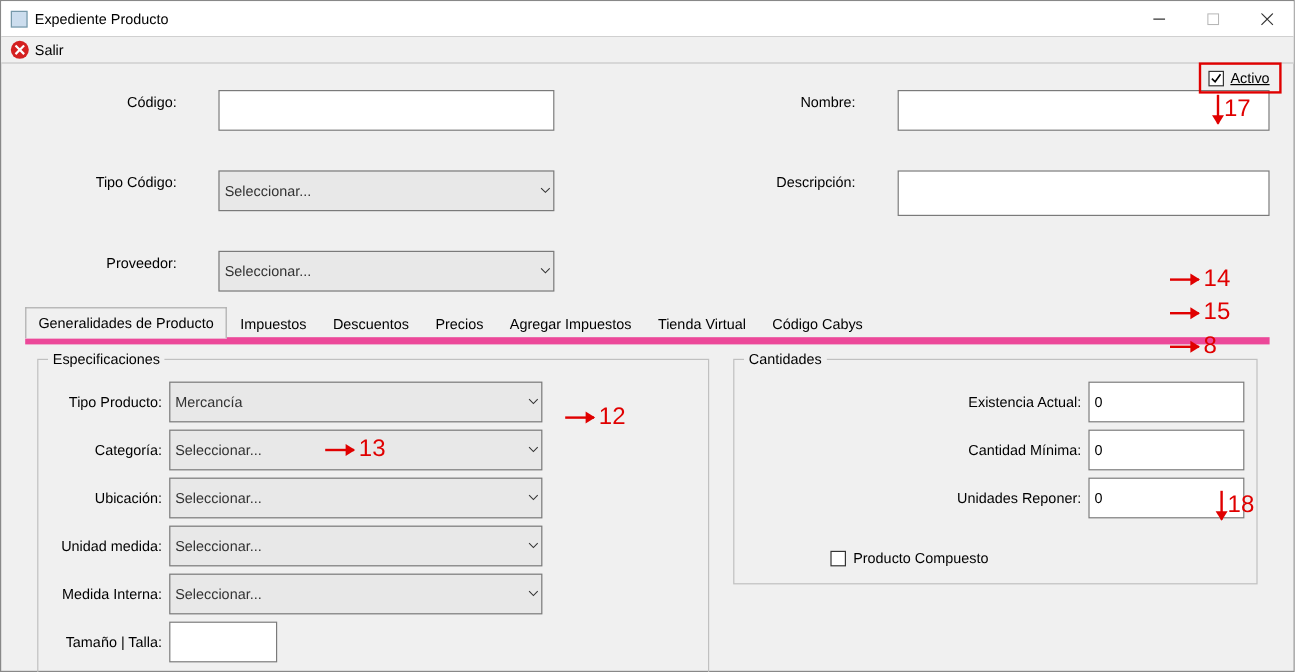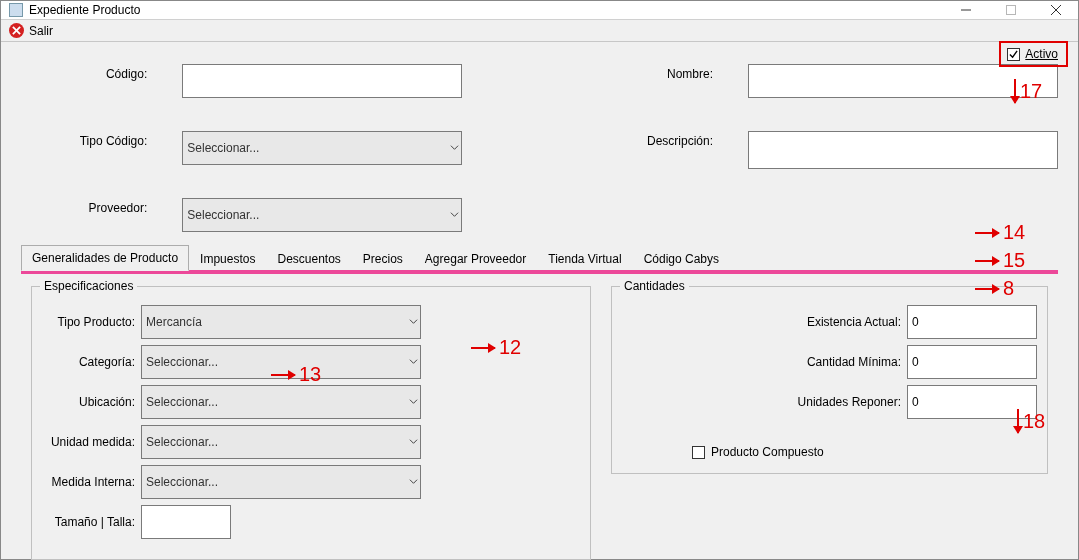--- a/index.html
+++ b/index.html
@@ -1,18 +1,18 @@
 <!DOCTYPE html>
 <html><head>
 <meta charset="utf-8">
 <style>
   * { box-sizing: border-box; margin: 0; padding: 0; font-family: 'Segoe UI', Tahoma, sans-serif; font-size: 12px; }
   body { background: #ffffff; width: 1079px; height: 560px; position: relative; overflow: hidden; }
   .window { width: 1079px; height: 560px; background: #f0f0f0; border: 1px solid #888; position: relative; }
-  .titlebar { height: 19px; background: #ffffff; display: flex; align-items: center; padding-left: 8px; border-bottom: 1px solid #d0d0d0; }
+  .titlebar { height: 30px; background: #ffffff; display: flex; align-items: center; padding-left: 8px; border-bottom: 1px solid #d0d0d0; }
   .titlebar .app-icon { width: 14px; height: 14px; background: #cde; border: 1px solid #79a; margin-right: 6px; display: inline-block; }
   .titlebar .title { flex: 1; font-size: 12px; color: #000; }
   .winbtns { display: flex; height: 100%; }
   .winbtn { width: 45px; height: 100%; display: flex; align-items: center; justify-content: center; font-size: 12px; color: #333; }
   .winbtn.min svg, .winbtn.max svg, .winbtn.close svg { width: 10px; height: 10px; }
   .winbtn.max { opacity: .35; }
   .toolbar { height: 22px; background: #f0f0f0; border-bottom: 1px solid #c7c7c7; display: flex; align-items: center; padding-left: 8px; }
   .salir { display: flex; align-items: center; gap: 5px; cursor: pointer; }
   .salir-icon { width: 15px; height: 15px; border-radius: 50%; background: #d42020; display: flex; align-items: center; justify-content: center; color: #fff; font-weight: bold; font-size: 11px; }
   .salir-icon svg { width: 9px; height: 9px; }
@@ -20,32 +20,32 @@
   .checkbox-wrap { position: absolute; right: 10px; top: -1px; border: 2px solid #e00000; padding: 4px 8px 4px 6px; display: flex; align-items: center; gap: 5px; text-decoration: underline; }
   .chk { width: 13px; height: 13px; border: 1px solid #333; background: #fff; display: flex; align-items: center; justify-content: center; }
   .chk svg { width: 9px; height: 9px; }
   .form-grid { display: grid; grid-template-columns: auto 280px 60px auto 310px; column-gap: 6px; row-gap: 6px; align-items: start; padding: 14px 20px 10px; gap: 33px; }
   .lbl { text-align: right; padding-top: 3px; padding-right: 2px; white-space: nowrap; }
   input[type=text], .select { height: 21px; border: 1px solid #7a7a7a; background: #fff; padding: 16px 4px; font-size: 12px; }
   .select { background: #e8e8e8; display: flex; align-items: center; justify-content: space-between; padding-right: 2px; cursor: default; }
   .select .sel-text { color: #333; }
   .select .caret svg { width: 9px; height: 9px; }
   textarea { border: 1px solid #7a7a7a; background: #fff; resize: none; height: 38px; padding: 2px 4px; font-family: inherit; font-size: 12px; }
-  .tabs { margin: 2px 20px 0; border-bottom: 4px solid #ec4899; display: flex; align-items: flex-end; }
+  .tabs { margin: 2px 20px 0; border-bottom: 6px solid #ec4899; display: flex; align-items: flex-end; }
   .tab { padding: 5px 10px; border: 1px solid transparent; border-bottom: none; margin-right: 0; font-size: 12px; cursor: pointer; position: relative; top: 1px; }
   .tab.active { background: #f0f0f0; border-color: #acacac; border-bottom: 1px solid #f0f0f0; }
   .tab-content { margin: 0 20px; padding: 12px 10px; position: relative; }
   .fieldset { border: 1px solid #c0c0c0; padding: 18px 10px 14px; position: relative; }
   .fieldset .legend { position: absolute; top: -8px; left: 8px; background: #f0f0f0; padding: 0 4px; font-size: 12px; }
   .panels { display: flex; gap: 20px; align-items: flex-start; }
   .panel-left { flex: 0 0 560px; }
   .panel-right { flex: 1; }
   .spec-row { display: flex; align-items: center; gap: 6px; margin-bottom: 6px; }
   .spec-row .sl { width: 93px; text-align: right; }
-  .spec-row .select { width: 280px; }
+  .spec-row .select { width: 311px; }
   .spec-row input.short { width: 90px; }
   .qty-row { display: flex; align-items: center; gap: 6px; margin-bottom: 6px; justify-content: flex-end; }
   .qty-row .ql { text-align: right; }
   .qty-row input { width: 130px; }
   .chkcomp { display: flex; align-items: center; gap: 6px; margin-top: 26px; margin-left: 70px; }
   .chkcomp .chk { border-color: #333; }
   .procesar-wrap { margin: 0 20px; position: relative; }
   .procesar-box { float: right; border: 2px solid #e00000; padding: 3px; margin-top: 6px; }
   .procesar-box button { width: 90px; height: 24px; background: #e6e6e6; border: 1px solid #999; cursor: pointer; font-size: 12px; }
   
@@ -134,21 +134,21 @@
           </svg></span>
     </div>
     <div></div>
   </div>
 
   <div class="tabs">
     <div class="tab active"><span>Generalidades de Producto</span></div>
     <div class="tab"><span>Impuestos</span></div>
     <div class="tab"><span>Descuentos</span></div>
     <div class="tab"><span>Precios</span></div>
-    <div class="tab"><span>Agregar Proveedor</span></div>
+    <div class="tab"><span>Agregar Impuestos</span></div>
     <div class="tab"><span>Tienda Virtual</span></div>
     <div class="tab"><span>Código Cabys</span></div>
   </div>
 
   <div class="tab-content">
     <div class="panels">
 
       <div class="panel-left">
         <div class="fieldset">
           <div class="legend">Especificaciones</div>

